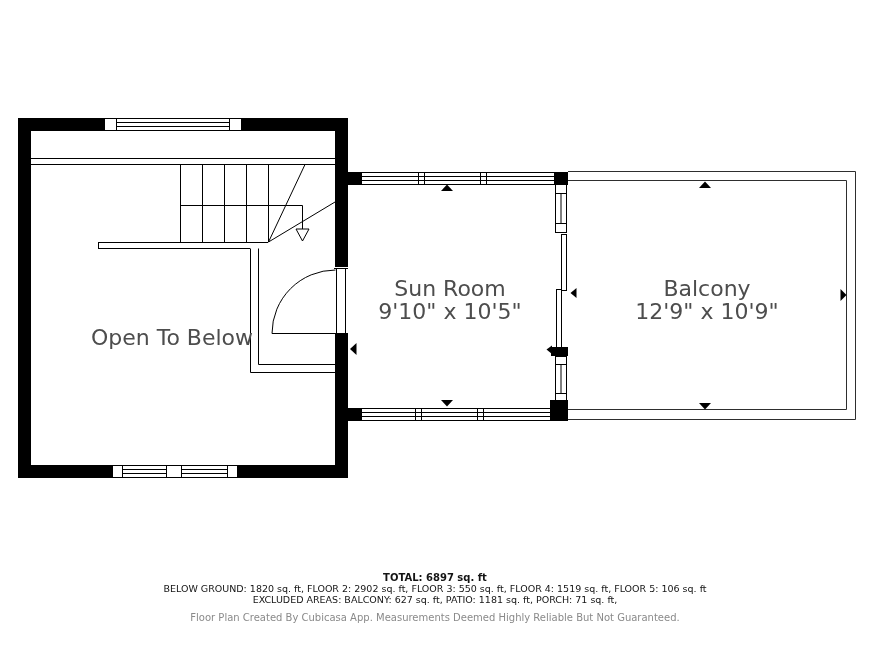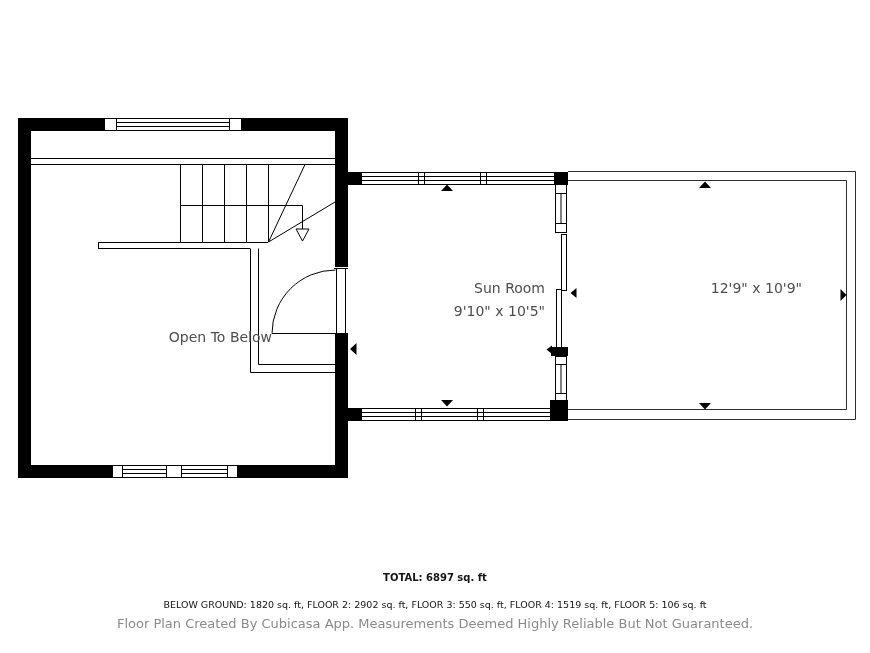--- a/index.html
+++ b/index.html
@@ -7,35 +7,35 @@
   .canvas{
     position:relative;
     width:870px;height:653px;
     background:#ffffff;
     font-family:"DejaVu Sans", sans-serif;
     overflow:hidden;
   }
   .plan-svg{position:absolute;left:0;top:0;}
   .lbl{
     position:absolute;
-    text-align:right;
+    text-align:center;
     color:#4d4d4d;
-    font-size:14px;
+    font-size:22px;
     line-height:23px;
     white-space:nowrap;
   }
   .footer{
     position:absolute;
     left:0;top:572px;width:870px;
     text-align:center;
     color:#141414;
   }
   .f-total{font-size:10px;font-weight:bold;line-height:11.2px;}
-  .f-line{font-size:9.5px;line-height:11.2px;margin-top:16px;}
-  .f-disc{font-size:13px;color:#8a8a8a;margin-top:6px;}
+  .f-line{font-size:9.5px;line-height:11.2px;}
+  .f-disc{font-size:10px;color:#8a8a8a;margin-top:6px;}
 </style>
 </head>
 <body>
 
 <div class="canvas">
 
   <svg class="plan-svg" width="870" height="653" viewBox="0 0 870 653">
 
     <g>
       <path d="M18,118 H348 V478 H18 Z M31,131 H335 V465 H31 Z" fill="#000000" fill-rule="evenodd"></path>
@@ -161,22 +161,24 @@
   <div class="lbl" style="left:72px;top:326px;width:200px;">
     <div>Open To Below</div>
   </div>
 
   <div class="lbl" style="left:355px;top:277px;width:190px;">
     <div>Sun Room</div>
     <div>9'10" x 10'5"</div>
   </div>
 
   <div class="lbl" style="left:612px;top:277px;width:190px;">
+    <div>Balcony</div>
     <div>12'9" x 10'9"</div>
   </div>
 
   <div class="footer">
     <div class="f-total">TOTAL: 6897 sq. ft</div>
     <div class="f-line">BELOW GROUND: 1820 sq. ft, FLOOR 2: 2902 sq. ft, FLOOR 3: 550 sq. ft, FLOOR 4: 1519 sq. ft, FLOOR 5: 106 sq. ft</div>
+    <div class="f-line">EXCLUDED AREAS: BALCONY: 627 sq. ft, PATIO: 1181 sq. ft, PORCH: 71 sq. ft,</div>
     <div class="f-disc">Floor Plan Created By Cubicasa App. Measurements Deemed Highly Reliable But Not Guaranteed.</div>
   </div>
 
 </div>
 
 </body></html>

